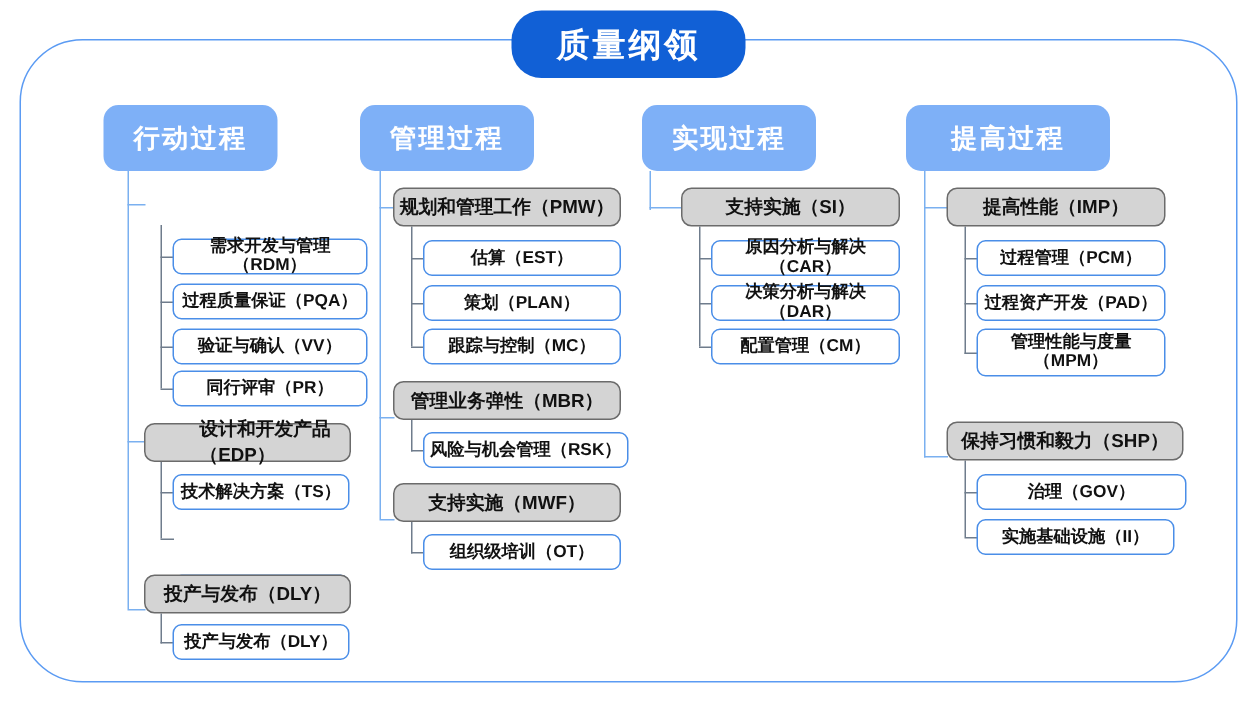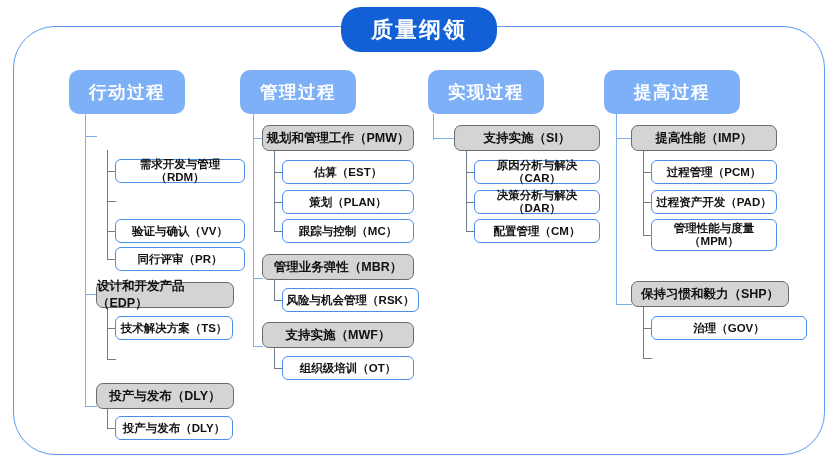--- a/index.html
+++ b/index.html
@@ -72,27 +72,28 @@
   <div class="root-title">质量纲领</div>
 
   <div class="col-header" style="left:69px;top:70px;width:116px;">行动过程</div>
   <div class="vline" style="left:85px;top:114px;height:292px;"></div>
 
   <div class="hline" style="left:85px;top:136px;width:12px;"></div>
   <div class="vline-dark" style="left:107px;top:150px;height:109px;"></div>
   <div class="hline-dark" style="left:107px;top:171px;width:9px;"></div>
   <div class="leaf" style="left:115px;top:159px;width:130px;">需求开发与管理（RDM）</div>
   <div class="hline-dark" style="left:107px;top:201px;width:9px;"></div>
+  <div class="leaf" style="left:115px;top:189px;width:130px;">过程质量保证（PQA）</div>
   <div class="hline-dark" style="left:107px;top:231px;width:9px;"></div>
   <div class="leaf" style="left:115px;top:219px;width:130px;">验证与确认（VV）</div>
   <div class="hline-dark" style="left:107px;top:259px;width:9px;"></div>
   <div class="leaf" style="left:115px;top:247px;width:130px;">同行评审（PR）</div>
 
   <div class="hline" style="left:85px;top:294px;width:12px;"></div>
-  <div class="grp" style="left:96px;top:282px;width:138px;">设计和开发产品（EDP）</div>
+  <div class="grp" style="left:96px;top:282px;width:138px;padding-left:36px;">设计和开发产品（EDP）</div>
   <div class="vline-dark" style="left:107px;top:308px;height:51px;"></div>
   <div class="hline-dark" style="left:107px;top:328px;width:9px;"></div>
   <div class="leaf" style="left:115px;top:316px;width:118px;">技术解决方案（TS）</div>
   <div class="hline-dark" style="left:107px;top:359px;width:9px;"></div>
   <div class="leaf" style="left:115px;top:347px;width:118px;margin-top:36px;">产品集成（PI）</div>
 
   <div class="hline" style="left:85px;top:406px;width:12px;"></div>
   <div class="grp" style="left:96px;top:383px;width:138px;">投产与发布（DLY）</div>
   <div class="vline-dark" style="left:107px;top:409px;height:20px;"></div>
   <div class="hline-dark" style="left:107px;top:428px;width:9px;"></div>
@@ -146,16 +147,17 @@
   <div class="leaf" style="left:651px;top:160px;width:126px;">过程管理（PCM）</div>
   <div class="hline-dark" style="left:643px;top:202px;width:9px;"></div>
   <div class="leaf" style="left:651px;top:190px;width:126px;">过程资产开发（PAD）</div>
   <div class="hline-dark" style="left:643px;top:235px;width:9px;"></div>
   <div class="leaf tall" style="left:651px;top:219px;width:126px;">管理性能与度量（MPM）</div>
 
   <div class="hline" style="left:616px;top:304px;width:16px;"></div>
   <div class="grp" style="left:631px;top:281px;width:158px;">保持习惯和毅力（SHP）</div>
   <div class="vline-dark" style="left:643px;top:307px;height:51px;"></div>
   <div class="hline-dark" style="left:643px;top:328px;width:9px;"></div>
-  <div class="leaf" style="left:651px;top:316px;width:156px;">治理（GOV）</div>
+  <div class="leaf" style="left:651px;top:316px;width:140px;">治理（GOV）</div>
   <div class="hline-dark" style="left:643px;top:358px;width:9px;"></div>
+  <div class="leaf" style="left:651px;top:346px;width:132px;">实施基础设施（II）</div>
 
 </div>
 
 </body></html>

